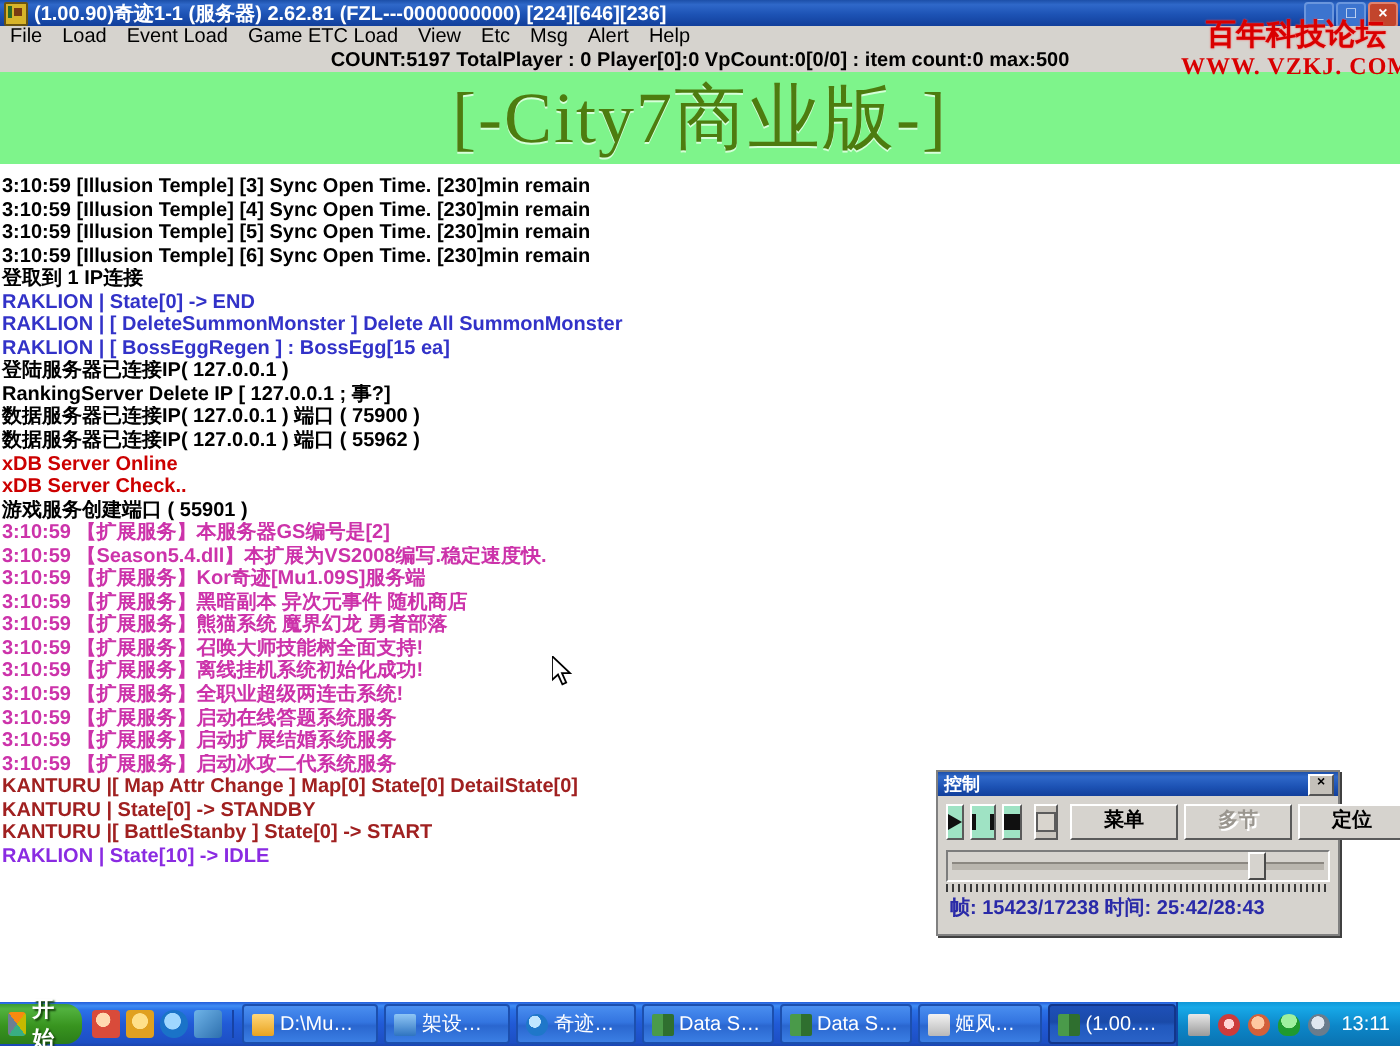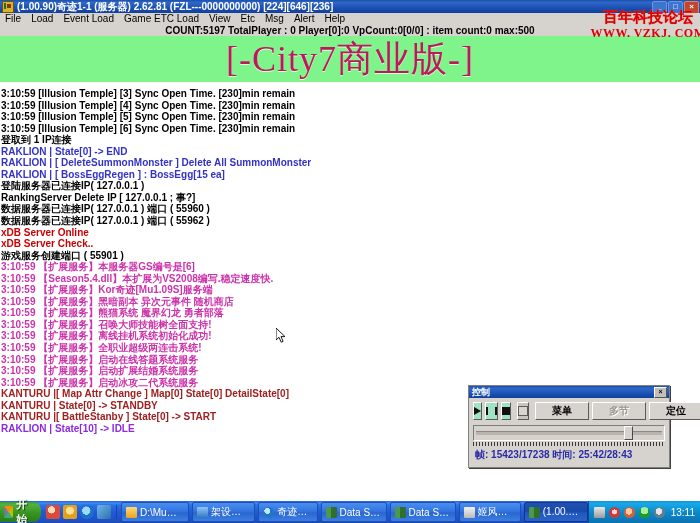--- a/index.html
+++ b/index.html
@@ -60,21 +60,21 @@
 
   
   .banner{
     position:absolute;left:0;top:36px;width:700px;height:46px;
     background:#7ef48b;
     display:flex;align-items:center;justify-content:center;
     overflow:hidden;
   }
   .banner-text{
     font-family:"Liberation Serif","DejaVu Serif",serif;
-    font-size:36px;color:#be185d;letter-spacing:1px;white-space:nowrap;
+    font-size:36px;color:#4d7c0f;letter-spacing:1px;white-space:nowrap;
     text-shadow:0 1px 0 #d6ffd9;
   }
 
   
   .client{
     position:absolute;left:0;top:82px;width:700px;height:419px;
     background:#ffffff;overflow:hidden;
   }
   .loglist{
     position:absolute;left:0;top:6px;width:700px;
@@ -283,26 +283,26 @@
         <div class="logline c-black">3:10:59 [Illusion Temple] [3] Sync Open Time. [230]min remain</div>
         <div class="logline c-black">3:10:59 [Illusion Temple] [4] Sync Open Time. [230]min remain</div>
         <div class="logline c-black">3:10:59 [Illusion Temple] [5] Sync Open Time. [230]min remain</div>
         <div class="logline c-black">3:10:59 [Illusion Temple] [6] Sync Open Time. [230]min remain</div>
         <div class="logline c-black">登取到 1 IP连接</div>
         <div class="logline c-blue">RAKLION | State[0] -&gt; END</div>
         <div class="logline c-blue">RAKLION | [ DeleteSummonMonster ] Delete All SummonMonster</div>
         <div class="logline c-blue">RAKLION | [ BossEggRegen ] : BossEgg[15 ea]</div>
         <div class="logline c-black">登陆服务器已连接IP( 127.0.0.1 )</div>
         <div class="logline c-black">RankingServer Delete IP [ 127.0.0.1    ; 事?]</div>
-        <div class="logline c-black">数据服务器已连接IP( 127.0.0.1 ) 端口 ( 55960 )</div>
+        <div class="logline c-black">数据服务器已连接IP( 127.0.0.1 ) 端口 ( 75900 )</div>
         <div class="logline c-black">数据服务器已连接IP( 127.0.0.1 ) 端口 ( 55962 )</div>
         <div class="logline c-red">xDB Server Online</div>
         <div class="logline c-red">xDB Server Check..</div>
         <div class="logline c-black">游戏服务创建端口 ( 55901 )</div>
-        <div class="logline c-magenta">3:10:59 【扩展服务】本服务器GS编号是[6]</div>
+        <div class="logline c-magenta">3:10:59 【扩展服务】本服务器GS编号是[2]</div>
         <div class="logline c-magenta">3:10:59 【Season5.4.dll】本扩展为VS2008编写.稳定速度快.</div>
         <div class="logline c-magenta">3:10:59 【扩展服务】Kor奇迹[Mu1.09S]服务端</div>
         <div class="logline c-magenta">3:10:59 【扩展服务】黑暗副本 异次元事件 随机商店</div>
         <div class="logline c-magenta">3:10:59 【扩展服务】熊猫系统 魔界幻龙 勇者部落</div>
         <div class="logline c-magenta">3:10:59 【扩展服务】召唤大师技能树全面支持!</div>
         <div class="logline c-magenta">3:10:59 【扩展服务】离线挂机系统初始化成功!</div>
         <div class="logline c-magenta">3:10:59 【扩展服务】全职业超级两连击系统!</div>
         <div class="logline c-magenta">3:10:59 【扩展服务】启动在线答题系统服务</div>
         <div class="logline c-magenta">3:10:59 【扩展服务】启动扩展结婚系统服务</div>
         <div class="logline c-magenta">3:10:59 【扩展服务】启动冰攻二代系统服务</div>

